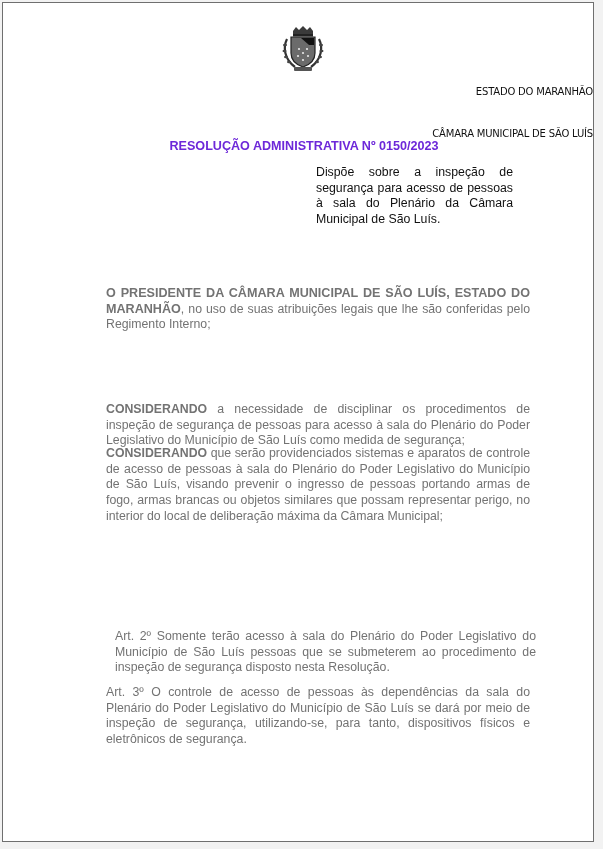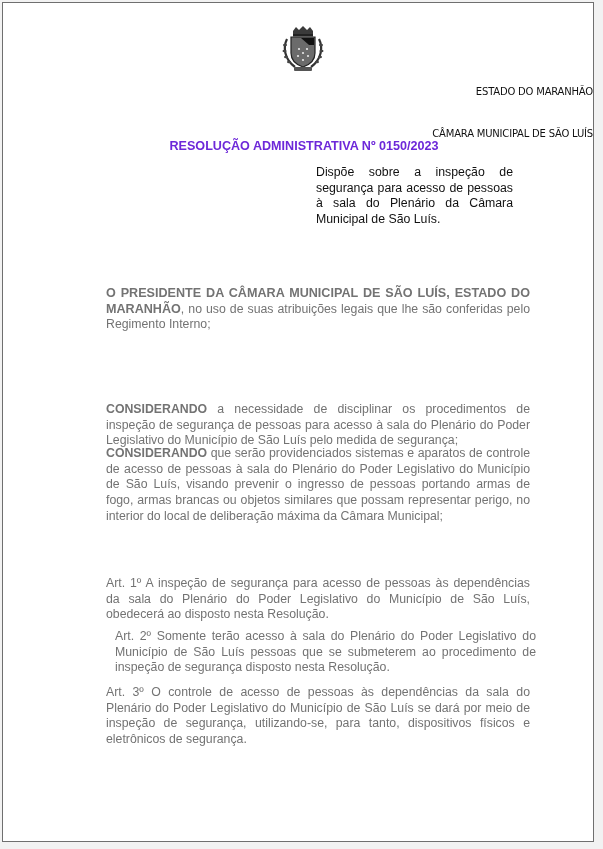--- a/index.html
+++ b/index.html
@@ -131,22 +131,21 @@
   <div class="header-line h1">ESTADO DO MARANHÃO</div>
   <div class="header-line h2">CÂMARA MUNICIPAL DE SÃO LUÍS</div>
 
   <div class="title">RESOLUÇÃO ADMINISTRATIVA Nº 0150/2023</div>
 
   <div class="ementa">Dispõe sobre a inspeção de segurança para acesso de pessoas à sala do Plenário da Câmara Municipal de São Luís.</div>
 
   <div class="para p-pres"><b class="lead">O PRESIDENTE DA CÂMARA MUNICIPAL DE SÃO LUÍS, ESTADO DO MARANHÃO</b><span>, no uso de suas atribuições legais que lhe são conferidas pelo Regimento Interno;</span></div>
 
 
-  <div class="para p-c2"><b>CONSIDERANDO</b><span> a necessidade de disciplinar os procedimentos de inspeção de segurança de pessoas para acesso à sala do Plenário do Poder Legislativo do Município de São Luís pelo medida de segurança;</span></div>
+  <div class="para p-c2"><b>CONSIDERANDO</b><span> a necessidade de disciplinar os procedimentos de inspeção de segurança de pessoas para acesso à sala do Plenário do Poder Legislativo do Município de São Luís como medida de segurança;</span></div>
 
   <div class="para p-c3"><b>CONSIDERANDO</b><span> que serão providenciados sistemas e aparatos de controle de acesso de pessoas à sala do Plenário do Poder Legislativo do Município de São Luís, visando prevenir o ingresso de pessoas portando armas de fogo, armas brancas ou objetos similares que possam representar perigo, no interior do local de deliberação máxima da Câmara Municipal;</span></div>
 
 
-  <div class="para p-a1">Art. 1º A inspeção de segurança para acesso de pessoas às dependências da sala do Plenário do Poder Legislativo do Município de São Luís, obedecerá ao disposto nesta Resolução.</div>
   <div class="para p-a2">Art. 2º Somente terão acesso à sala do Plenário do Poder Legislativo do Município de São Luís pessoas que se submeterem ao procedimento de inspeção de segurança disposto nesta Resolução.</div>
   <div class="para p-a3">Art. 3º O controle de acesso de pessoas às dependências da sala do Plenário do Poder Legislativo do Município de São Luís se dará por meio de inspeção de segurança, utilizando-se, para tanto, dispositivos físicos e eletrônicos de segurança.</div>
 
 </div>
 
 </body></html>

